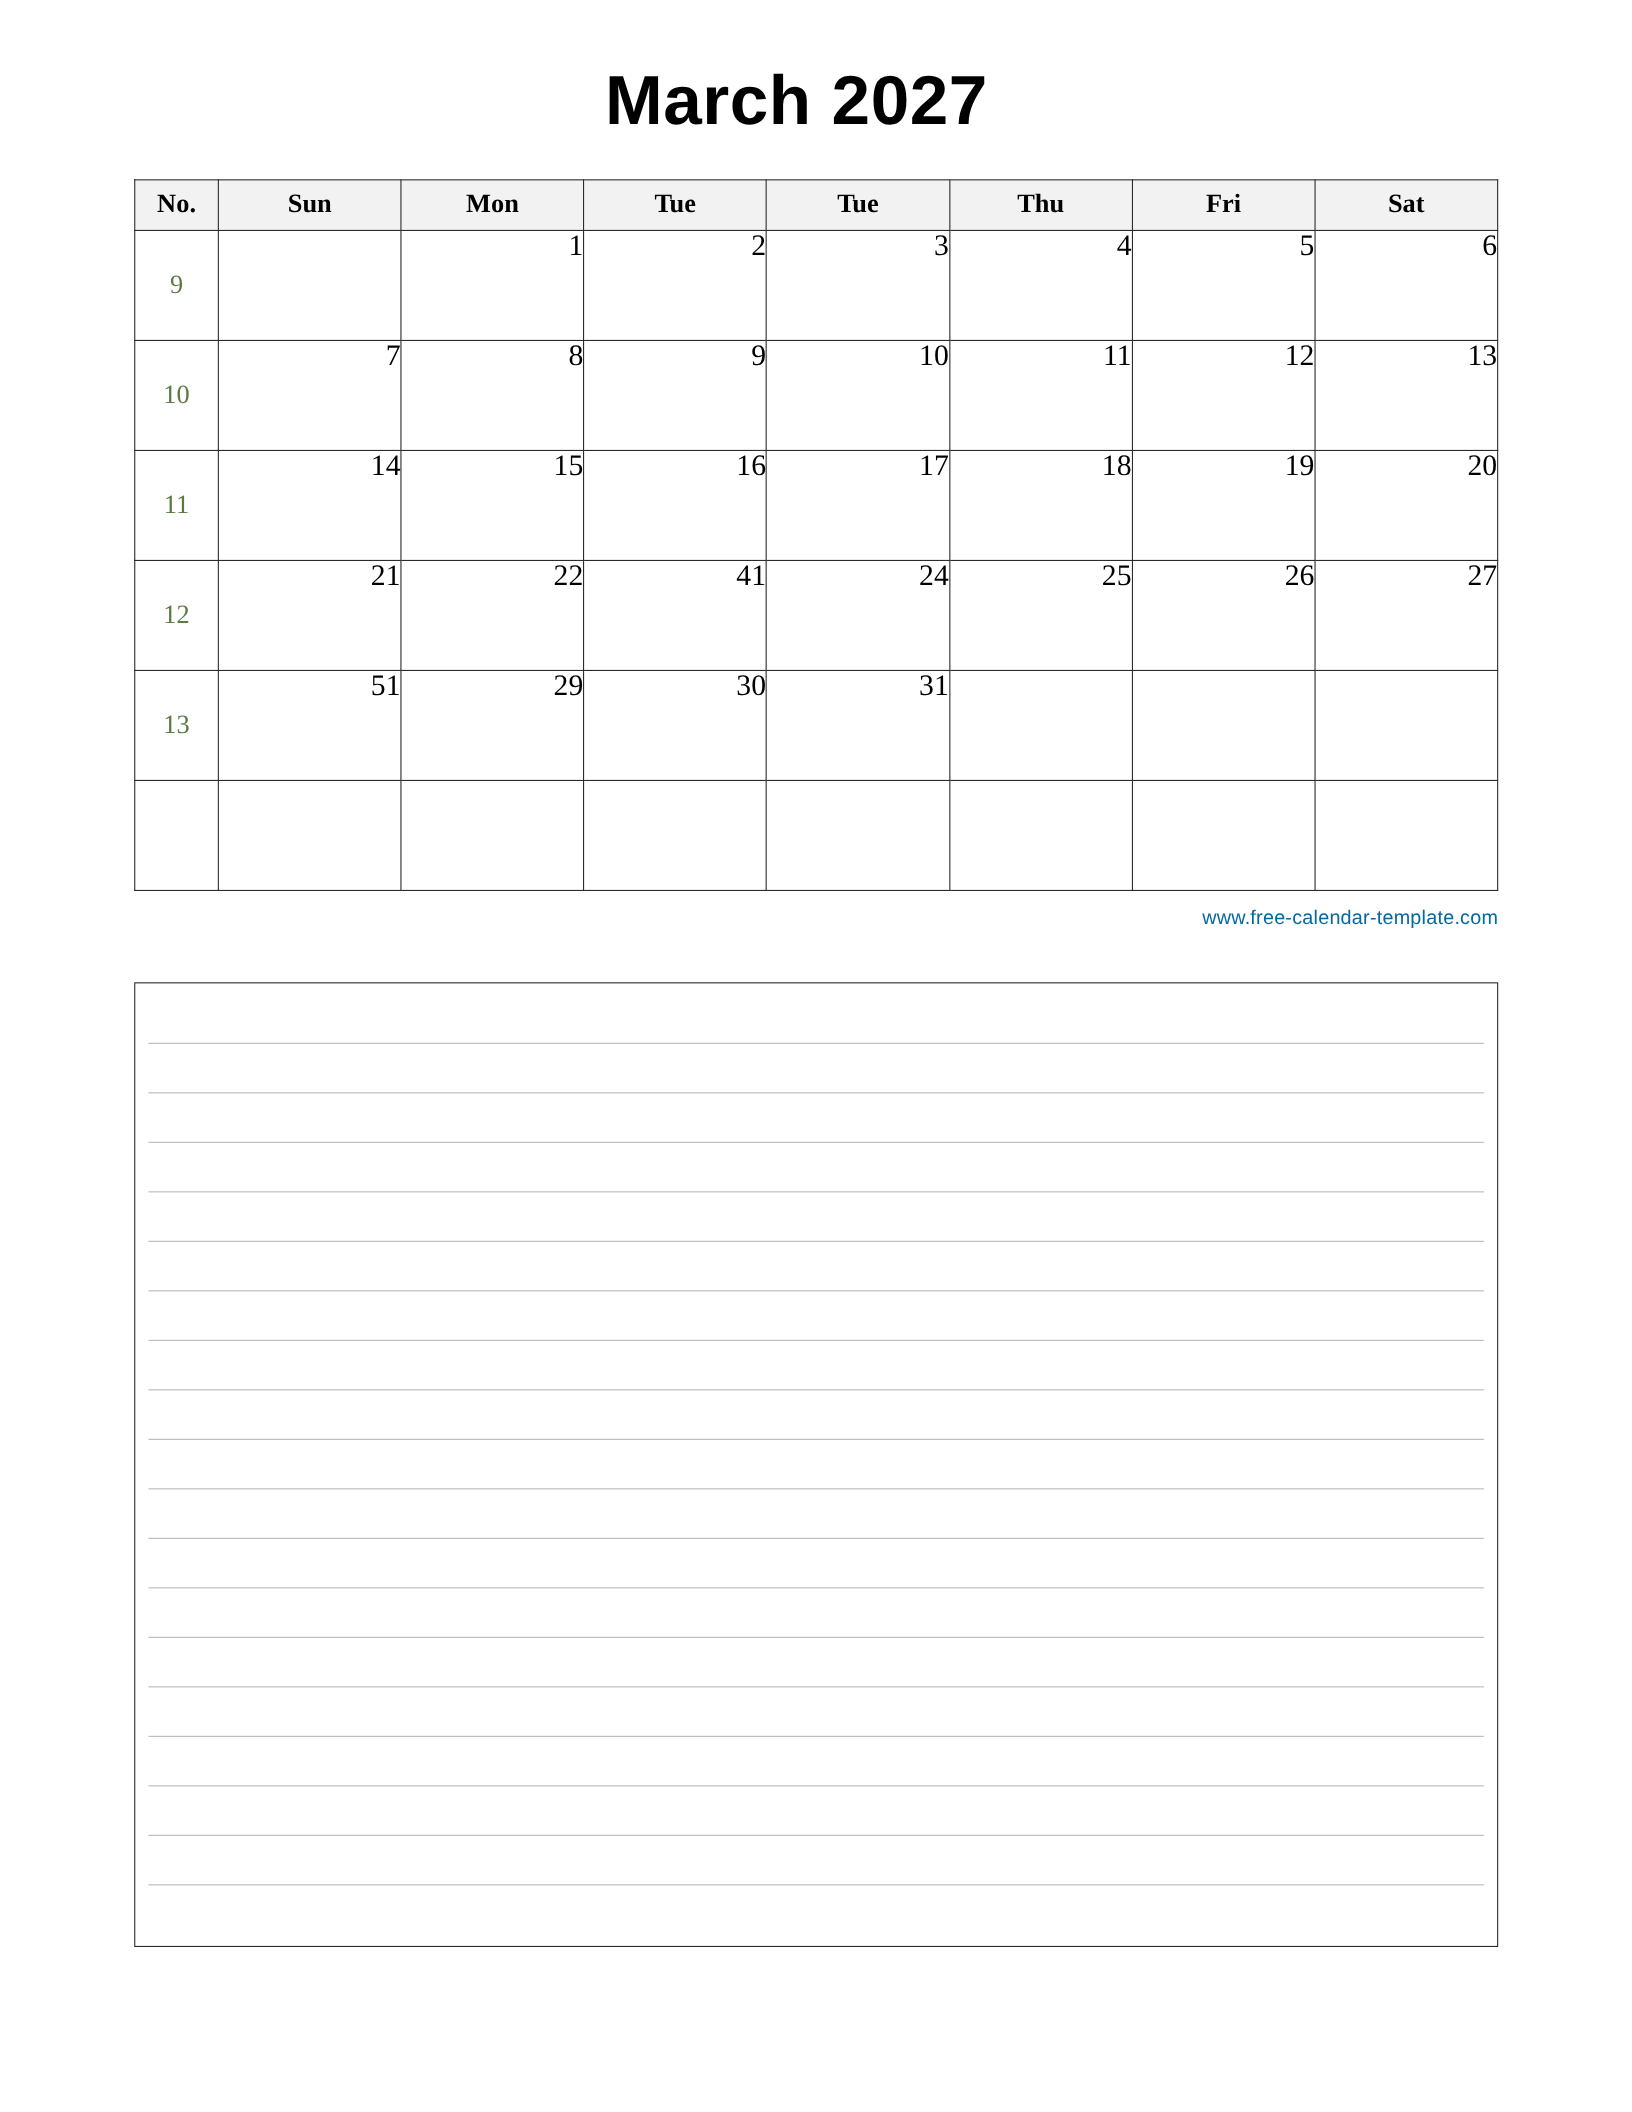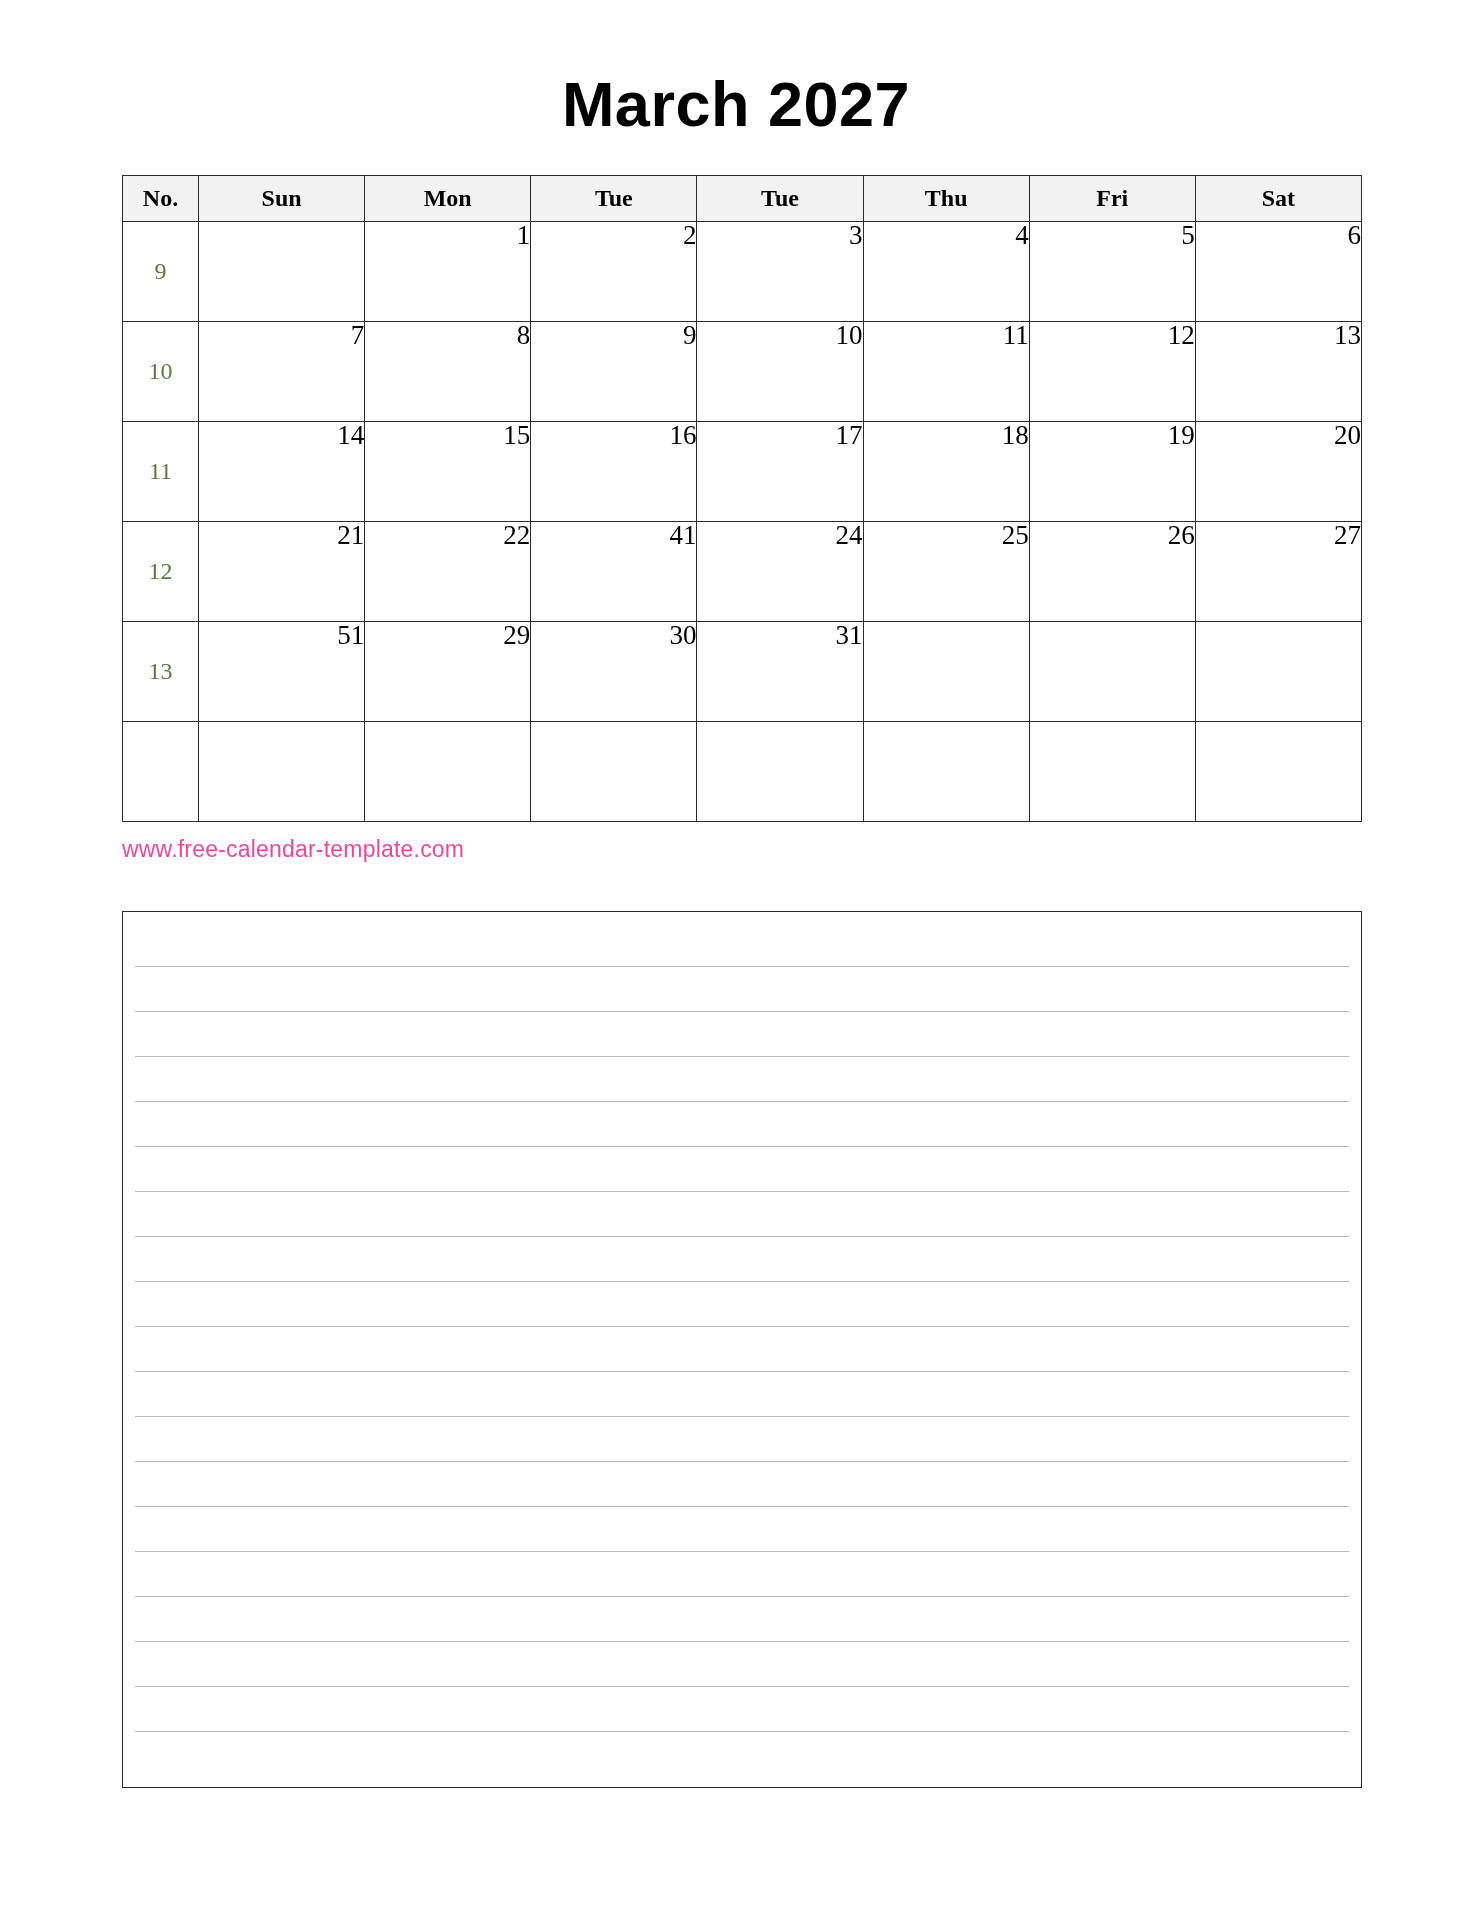--- a/index.html
+++ b/index.html
@@ -12,21 +12,21 @@
     width: 1484px;
     height: 1920px;
     font-family: "Liberation Sans", sans-serif;
     color: #000000;
     position: relative;
   }
 
   .page {
     width: 1484px;
     height: 1920px;
-    padding: 12px;
+    padding: 0;
     position: relative;
   }
 
   
   .title {
     text-align: center;
     font-size: 63px;
     font-weight: bold;
     letter-spacing: 0.5px;
     margin: 0;
@@ -78,22 +78,23 @@
     padding: 8px 14px 0 0;
     line-height: 1;
   }
   tr.week-row { height: 100px; }
   tr.blank-row td { height: 100px; }
 
   
   .site {
     width: 1240px;
     margin: 14px auto 0 auto;
-    font-size: 23px;
-    color: #ec4899;
+    text-align: right;
+    font-size: 18px;
+    color: #0369a1;
     letter-spacing: 0.2px;
   }
 
   
   .notes {
     width: 1240px;
     margin: 48px auto 0 auto;
     border: 1px solid #2b2b2b;
     background: #ffffff;
     padding: 10px 12px 10px 12px;

